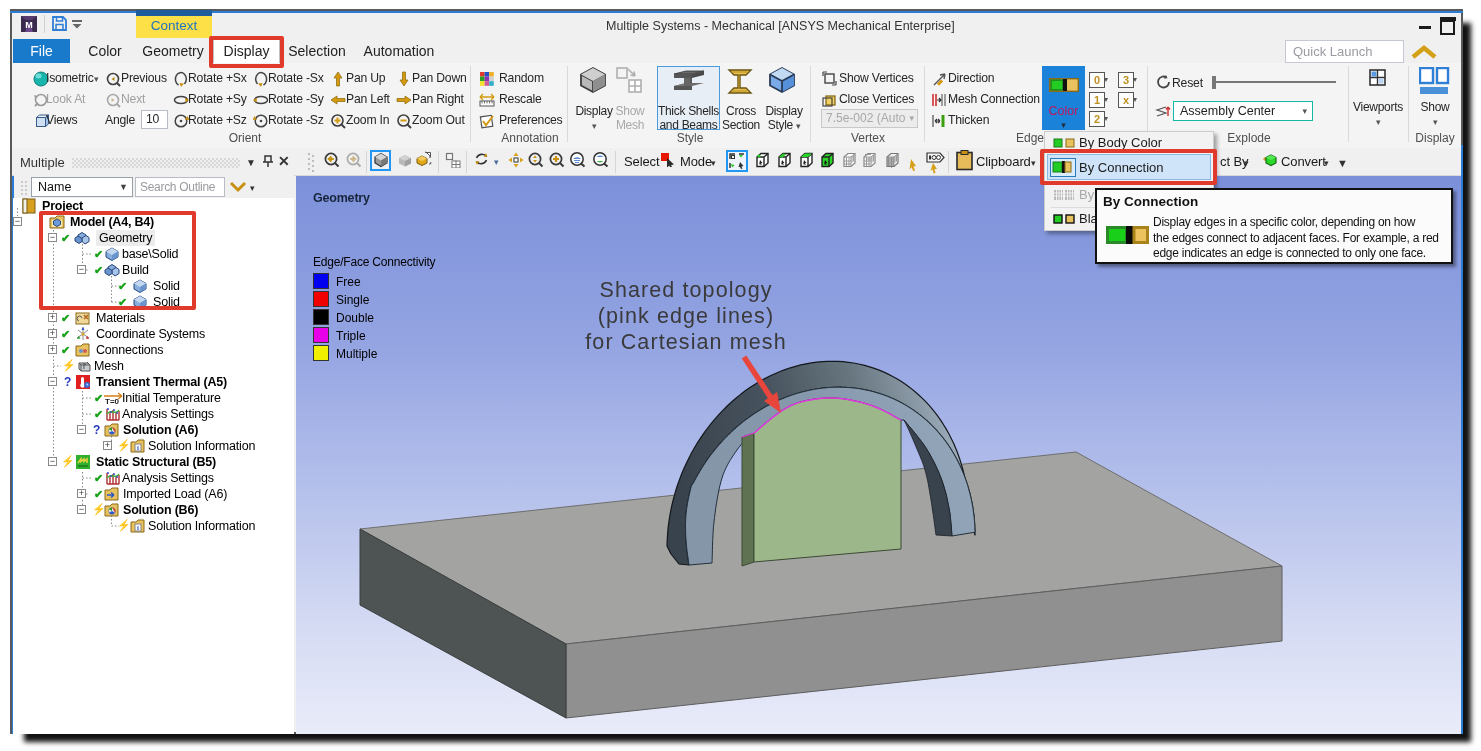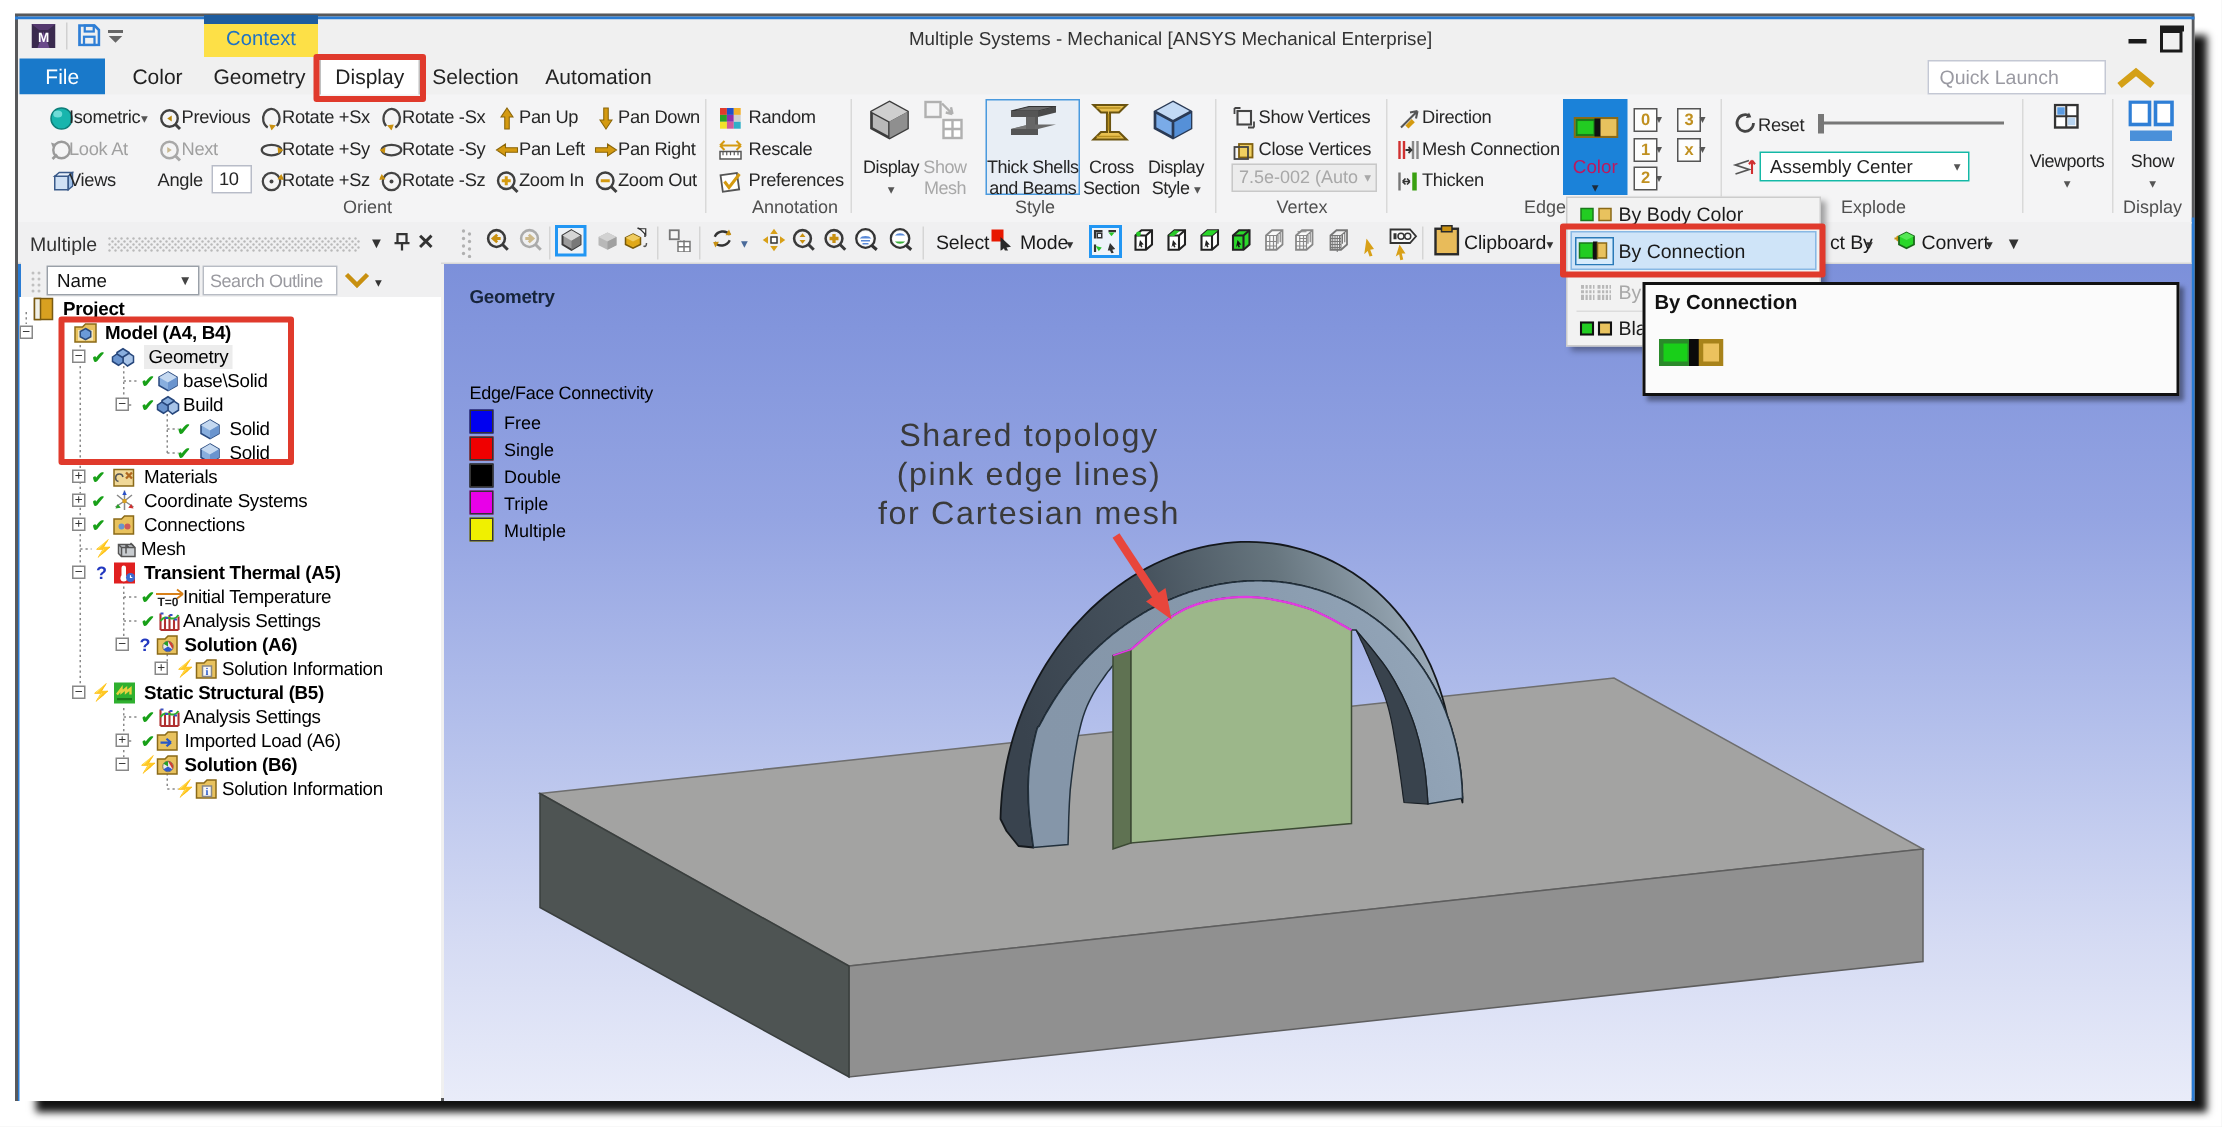--- a/index.html
+++ b/index.html
@@ -815,16 +815,17 @@
     </svg>
 <div class="abs" style="left:34px;top:79px;">Blac</div>
 </div>
 <div id="tooltip">
 <div class="abs b" style="left:6px;top:4px;font-size:13.5px;">By Connection</div>
 <svg class="abs" style="left:9px;top:36px;" width="43" height="18">
       <rect x="1.5" y="1.5" width="19" height="15" fill="#19cf19" stroke="#2a8a2a" stroke-width="3"></rect>
       <rect x="20" y="0" width="7" height="18" fill="#0a0a0a"></rect>
       <rect x="28" y="1.5" width="13.5" height="15" fill="#ecc25e" stroke="#a8831a" stroke-width="3"></rect>
     </svg>
+<div class="abs" style="left:56px;top:25px;font-size:12px;line-height:15.5px;letter-spacing:-0.25px;white-space:nowrap;">Display edges in a specific color, depending on how<br>the edges connect to adjacent faces. For example, a red<br>edge indicates an edge is connected to only one face.</div>
 </div>
 <div class="redbox" style="left:209px;top:36px;width:67px;height:24px;"></div>
 <div class="redbox" style="left:39px;top:211px;width:149px;height:91px;"></div>
 <div class="redbox" style="left:1040px;top:149px;width:169px;height:28px;"></div>
 
 </body></html>

